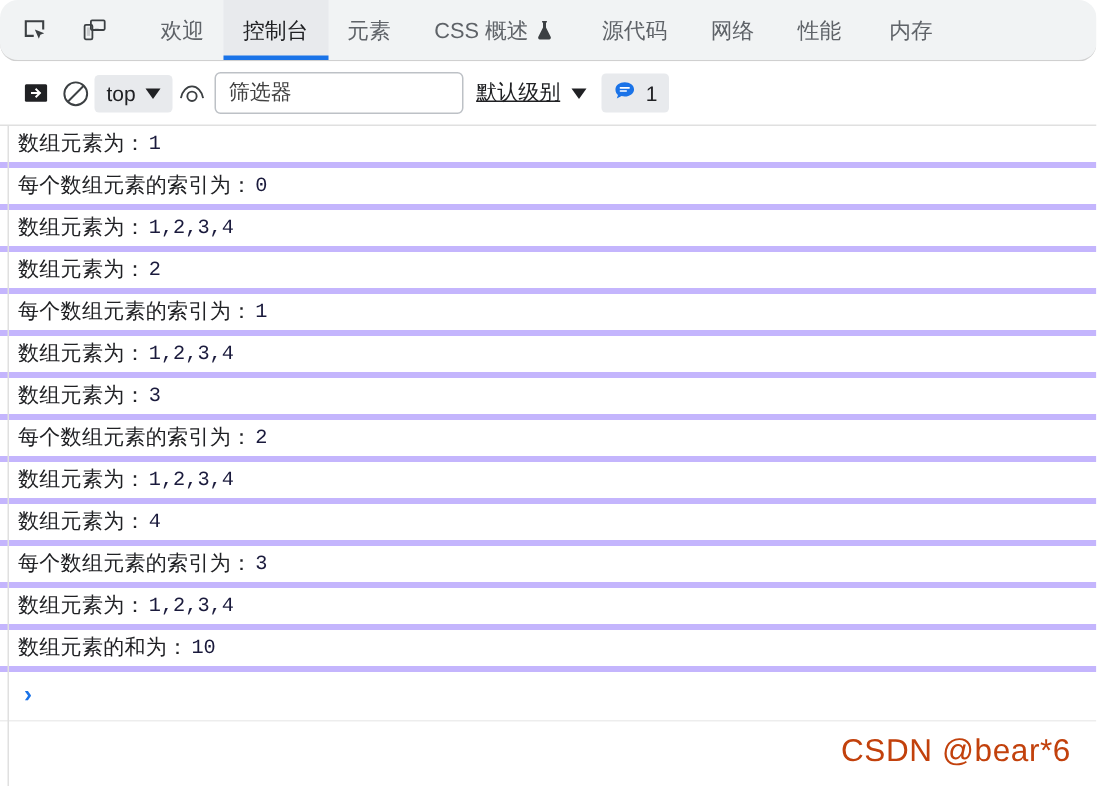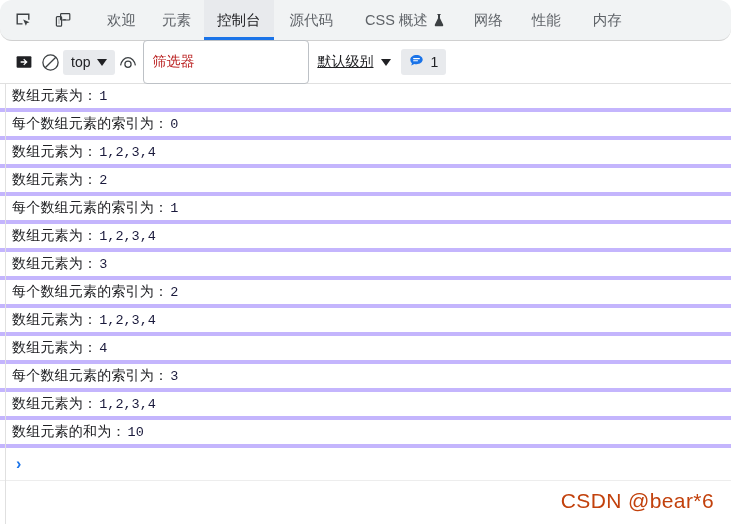--- a/index.html
+++ b/index.html
@@ -106,30 +106,30 @@
     flex: none;
   }
   .caret {
     width: 0; height: 0;
     border-left: 5px solid transparent;
     border-right: 5px solid transparent;
     border-top: 7px solid #202124;
   }
   .filter-input {
     width: 166px;
-    height: 44px;
+    height: 28px;
     border: 1px solid #bdc1c6;
     border-radius: 4px;
     background: #fff;
     display: flex;
     align-items: center;
     padding: 0 8px;
     box-sizing: border-box;
     font-size: 14px;
-    color: #b91c1c;
+    color: #404040;
     flex: none;
     margin-left: 2px;
   }
   .level-select {
     display: flex;
     align-items: center;
     gap: 8px;
     font-size: 14px;
     color: #202124;
     margin-left: 8px;
@@ -231,36 +231,36 @@
         <rect x="3.9" y="7.3" width="2.2" height="5.6" fill="#3c4043" opacity="0.22"></rect>
         <rect x="9.2" y="8.2" width="2.6" height="1.1" fill="#3c4043"></rect>
       </svg>
     </div>
   </div>
 
   <div class="tabs">
     <div class="tab">
       <span>欢迎</span>
     </div>
+    <div class="tab active">
+      <span>控制台</span>
+    </div>
     <div class="tab">
       <span>元素</span>
-    </div>
-    <div class="tab active">
-      <span>控制台</span>
-    </div>
-    <div class="tab wide">
-      <span>源代码</span>
     </div>
     <div class="tab wide">
       <span>CSS 概述</span>
       <span class="beaker">
         <svg width="12" height="14" viewBox="0 0 12 14">
           <path d="M4.4 1h3.2v1H7v3.3l3.1 6.2c.45.9-.1 1.8-1 1.8H2.9c-.9 0-1.45-.9-1-1.8L5 5.3V2H4.4z" fill="#3c4043"></path>
         </svg>
       </span>
+    </div>
+    <div class="tab wide">
+      <span>源代码</span>
     </div>
     <div class="tab">
       <span>网络</span>
     </div>
     <div class="tab wide">
       <span>性能</span>
     </div>
     <div class="tab wide">
       <span>内存</span>
     </div>

